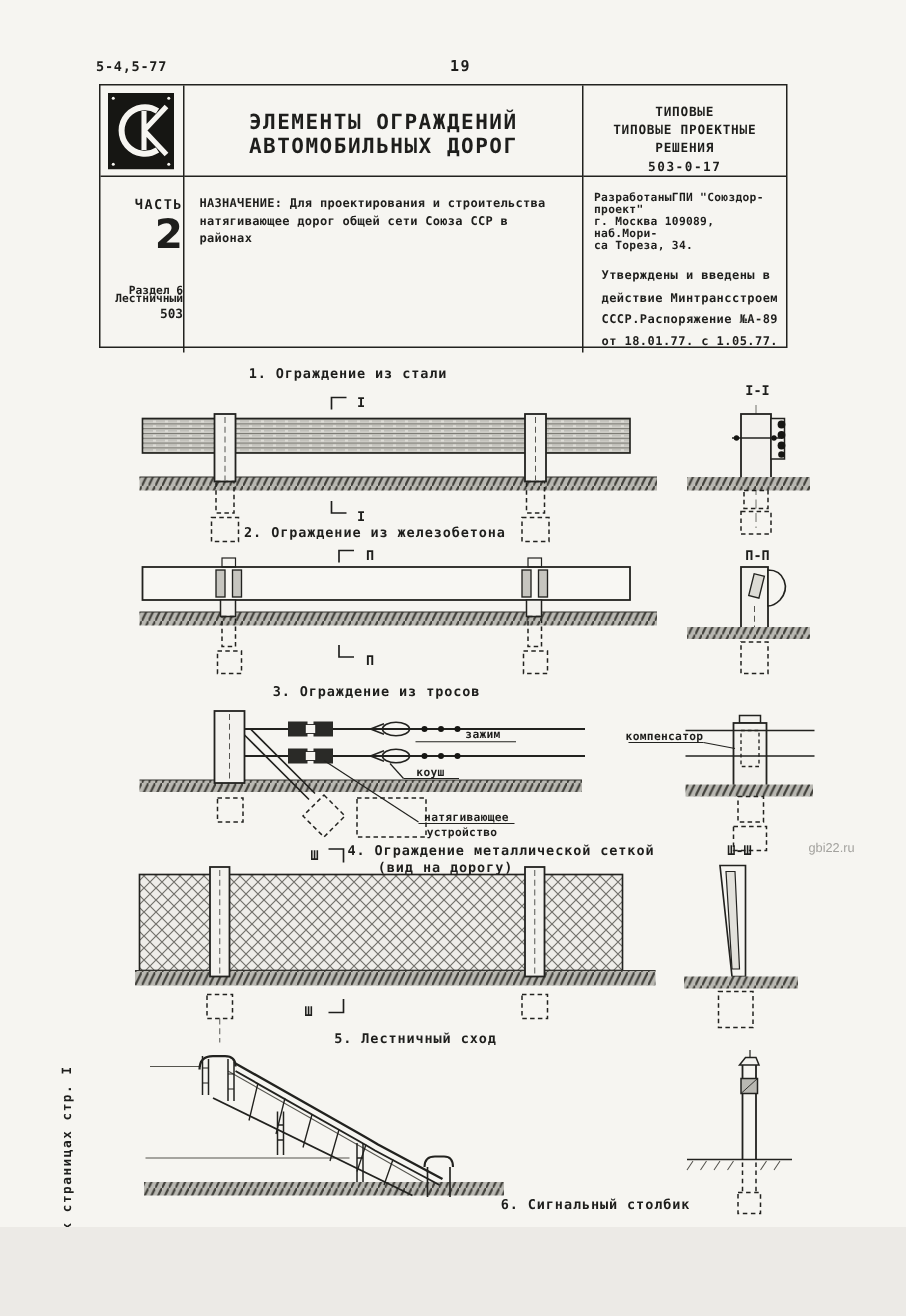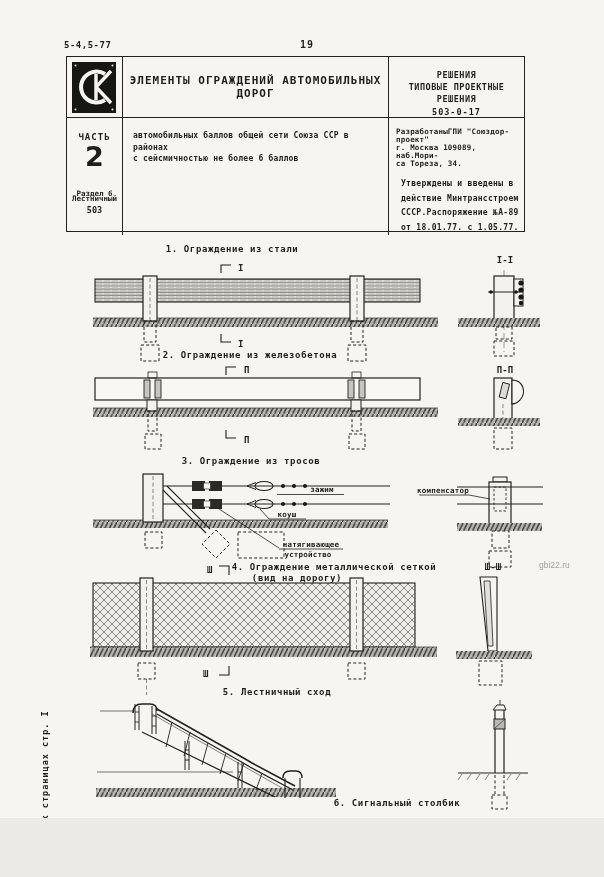--- a/index.html
+++ b/index.html
@@ -9,24 +9,24 @@
   .tw{font-family:"DejaVu Sans Mono","Liberation Mono",monospace;font-weight:700;color:#1e1e1c;}
   .doc-code{left:64px;top:40px;font-size:9px;letter-spacing:0.5px;}
   .page-num{left:300px;top:39px;font-size:10px;letter-spacing:1px;}
   .htable{left:66px;top:56px;width:457px;height:174px;border:1.6px solid #22221f;display:grid;
           grid-template-columns:56px 266px 1fr;grid-template-rows:61px 1fr;}
   .cell{border-right:1.4px solid #22221f;border-bottom:1.4px solid #22221f;position:relative;}
   .cell.last-col{border-right:none;}
   .cell.last-row{border-bottom:none;}
   .logo-wrap{position:absolute;left:5px;top:5px;width:44px;height:51px;}
   .title-cell{display:flex;align-items:flex-start;justify-content:center;padding-top:17px;
-              font-size:11px;letter-spacing:1px;text-align:center;}
+              font-size:14px;letter-spacing:1px;text-align:center;}
   .passport-cell{text-align:center;padding-top:12px;font-size:8.5px;line-height:12px;letter-spacing:0.5px;}
   .passport-num{margin-top:1px;letter-spacing:1px;}
-  .part-cell{text-align:center;}
+  .part-cell{text-align:right;}
   .part-label{margin-top:14px;font-size:9px;letter-spacing:1px;}
   .part-num{font-size:27px;line-height:26px;margin-top:2px;font-family:"DejaVu Sans","Liberation Sans",sans-serif;font-weight:700;}
   .razdel-wrap{margin-top:20px;position:relative;height:13px;font-size:7.5px;line-height:7px;}
   .razdel-a{position:absolute;left:0;right:0;top:0;}
   .razdel-b{position:absolute;left:0;right:0;top:5px;}
   .part-code{font-size:8.5px;margin-top:2px;}
   .purpose-cell{padding:12px 10px 0 10px;font-size:8px;line-height:11.5px;letter-spacing:0.2px;}
   .right2-cell{padding:10px 4px 0 7px;}
   .dev-lines{font-size:7.5px;line-height:8px;letter-spacing:0.2px;}
   .app-lines{font-size:8px;line-height:14.5px;margin-top:9px;padding-left:5px;letter-spacing:0.3px;}
@@ -55,37 +55,37 @@
           <path d="M24,12 V38 M24,25 L39,9 M24,25 L39,41" fill="none" stroke="#f6f5f1" stroke-width="3.4"></path>
           <circle cx="3.5" cy="3.5" r="1" fill="#f6f5f1"></circle>
             <circle cx="40.5" cy="3.5" r="1" fill="#f6f5f1"></circle>
           <circle cx="3.5" cy="47.5" r="1" fill="#f6f5f1"></circle>
             <circle cx="40.5" cy="47.5" r="1" fill="#f6f5f1"></circle>
         </svg>
       </div>
     </div>
     <div class="cell tw title-cell">ЭЛЕМЕНТЫ ОГРАЖДЕНИЙ АВТОМОБИЛЬНЫХ ДОРОГ</div>
     <div class="cell last-col tw passport-cell">
-      <div>РЕШЕНИЯ</div>
+      <div>ТИПОВЫЕ</div>
       <div>ТИПОВЫЕ ПРОЕКТНЫЕ РЕШЕНИЯ</div>
       <div class="passport-num">503-0-17</div>
     </div>
 
     <div class="cell last-row tw part-cell">
       <div class="part-label">ЧАСТЬ</div>
       <div class="part-num">2</div>
       <div class="razdel-wrap">
         <div class="razdel-a">Раздел 6</div>
         <div class="razdel-b">Лестничный</div>
       </div>
       <div class="part-code">503</div>
     </div>
     <div class="cell last-row tw purpose-cell">
-      <div>автомобильных баллов общей сети Союза ССР в районах</div>
-      <div>с сейсмичностью не более 6 баллов</div>
+      <div>НАЗНАЧЕНИЕ: Для проектирования и строительства</div>
+      <div>натягивающее дорог общей сети Союза ССР в районах</div>
     </div>
     <div class="cell last-col last-row tw right2-cell">
       <div class="dev-lines">
         <div>РазработаныГПИ "Союздор-</div>
         <div>проект"</div>
         <div>г. Москва 109089, наб.Мори-</div>
         <div>са Тореза, 34.</div>
       </div>
       <div class="app-lines">
         <div>Утверждены и введены в</div>

